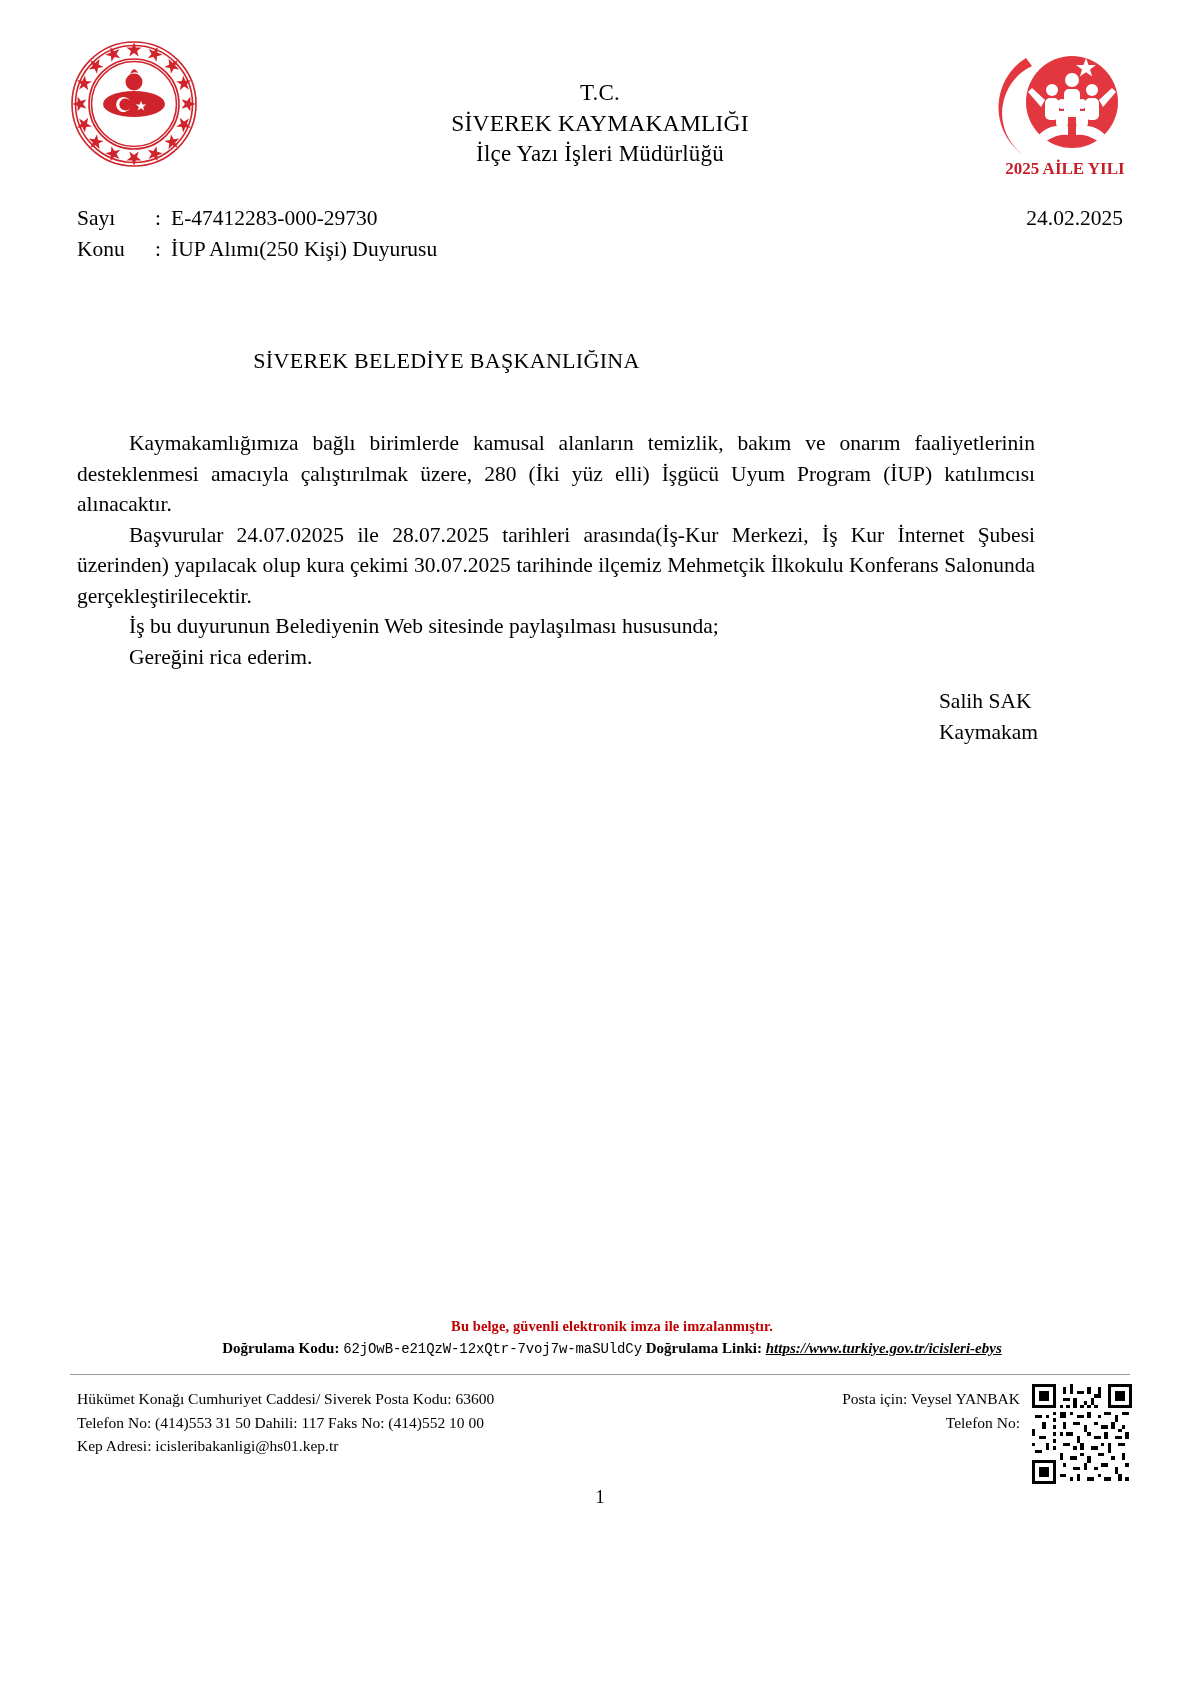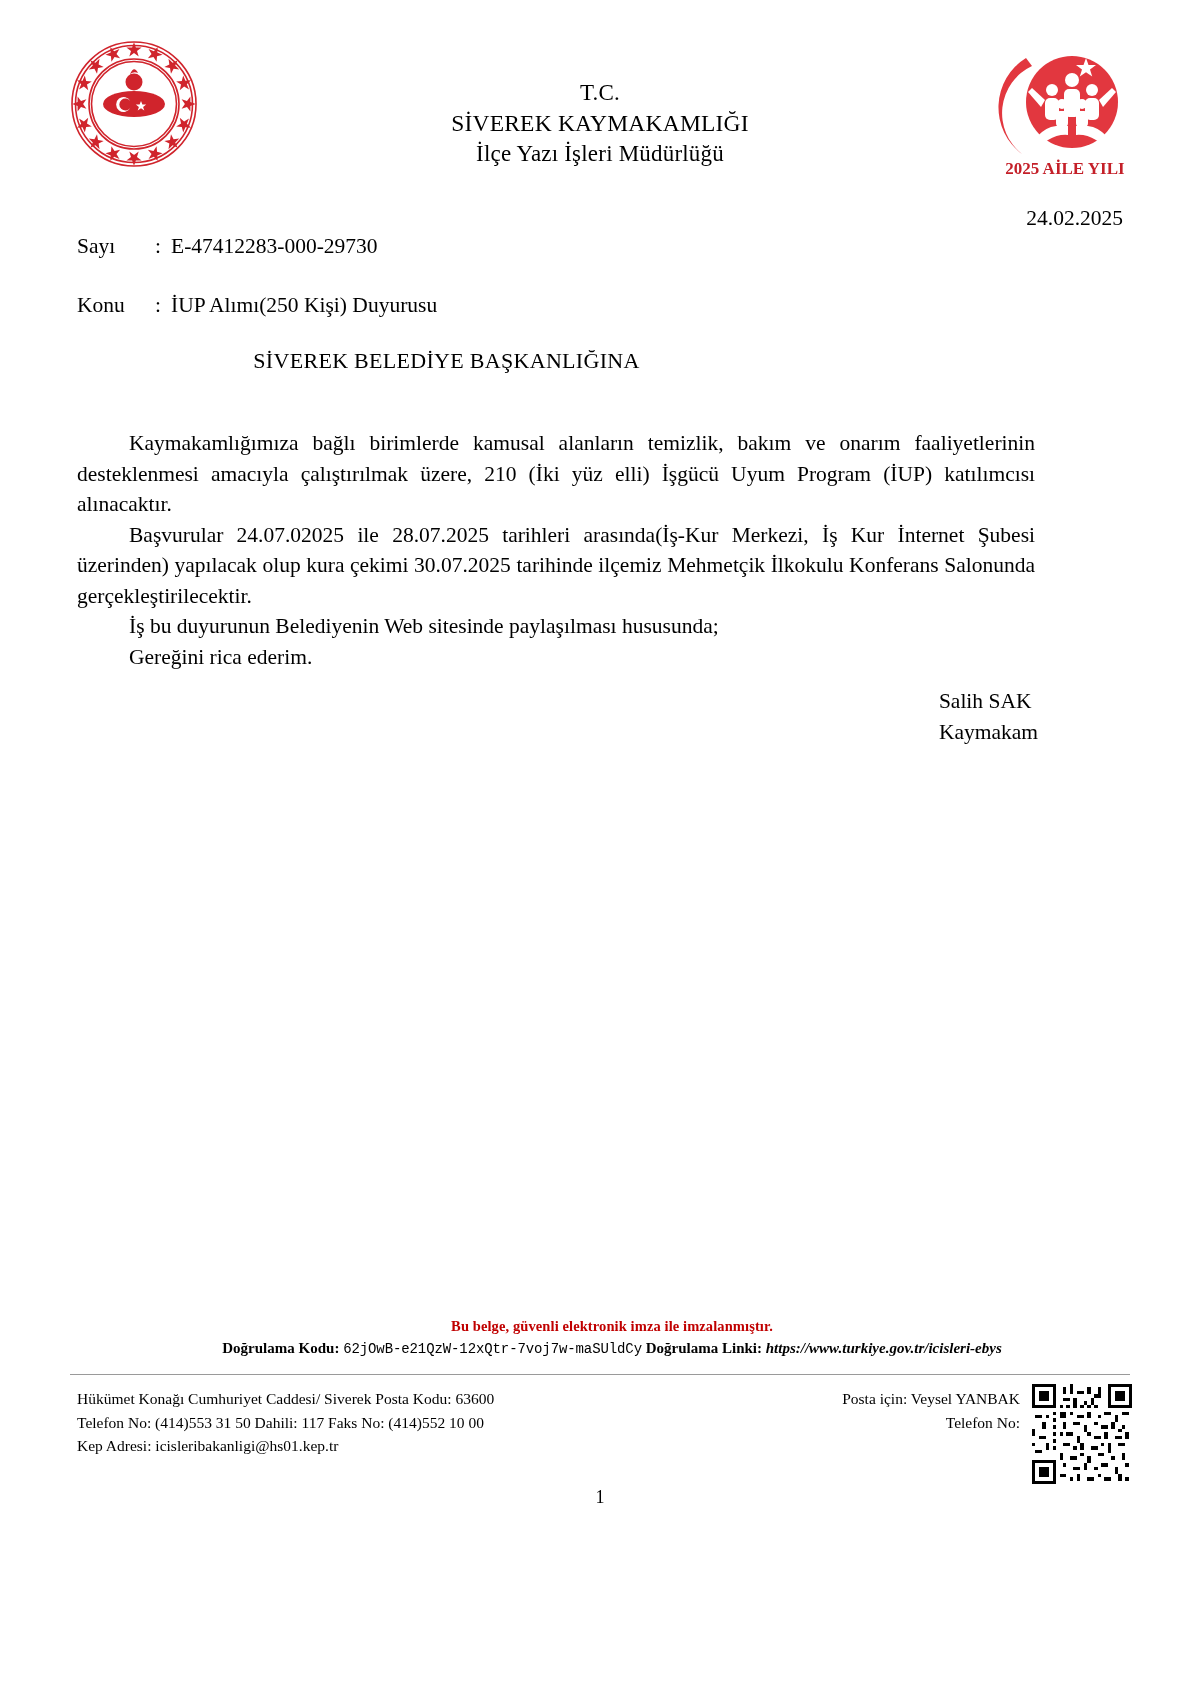--- a/index.html
+++ b/index.html
@@ -68,21 +68,20 @@
     top: 203px;
     left: 77px;
     width: 1046px;
     font-size: 21.5px;
     line-height: 1.42;
   }
   .meta-row {
     display: flex;
     align-items: center;
     white-space: pre;
-    margin-top: 28px;
   }
   .meta-label {
     display: inline-block;
     width: 78px;
     flex: 0 0 78px;
   }
   .meta-colon {
     flex: 0 0 16px;
   }
   .meta-value {
@@ -162,20 +161,21 @@
   }
   .esign-line2 .lbl { font-weight: bold; }
   .esign-code {
     font-family: "Liberation Mono", "DejaVu Sans Mono", monospace;
     font-size: 14px;
     letter-spacing: -0.1px;
   }
   .esign-link {
     font-style: italic;
     font-weight: bold;
+    text-decoration: underline;
     color: #000000;
   }
 
   .rule {
     position: absolute;
     top: 1374px;
     left: 70px;
     width: 1060px;
     height: 1px;
     background: #9a9a9a;
@@ -321,21 +321,21 @@
       <span class="meta-value">İUP Alımı(250 Kişi) Duyurusu</span>
     </div>
     <div class="meta-date">24.02.2025</div>
   </div>
 
   <div class="addressee">
     <span class="addressee-inner">SİVEREK BELEDİYE BAŞKANLIĞINA</span>
   </div>
 
   <div class="body-text">
-    <p>Kaymakamlığımıza bağlı birimlerde kamusal alanların temizlik, bakım ve onarım faaliyetlerinin desteklenmesi amacıyla  çalıştırılmak üzere, 210 (İki yüz elli) İşgücü Uyum Program (İUP) katılımcısı alınacaktır.</p>
+    <p>Kaymakamlığımıza bağlı birimlerde kamusal alanların temizlik, bakım ve onarım faaliyetlerinin desteklenmesi amacıyla  çalıştırılmak üzere, 280 (İki yüz elli) İşgücü Uyum Program (İUP) katılımcısı alınacaktır.</p>
     <p>Başvurular 24.07.02025 ile 28.07.2025 tarihleri arasında(İş-Kur Merkezi, İş Kur İnternet Şubesi üzerinden) yapılacak olup kura çekimi 30.07.2025 tarihinde ilçemiz Mehmetçik İlkokulu Konferans Salonunda gerçekleştirilecektir.</p>
     <p class="no-just">İş bu duyurunun Belediyenin Web sitesinde paylaşılması hususunda;</p>
     <p class="no-just"> Gereğini rica ederim.</p>
   </div>
 
   <div class="signature">
     <div>Salih SAK</div>
     <div>Kaymakam</div>
   </div>
 

